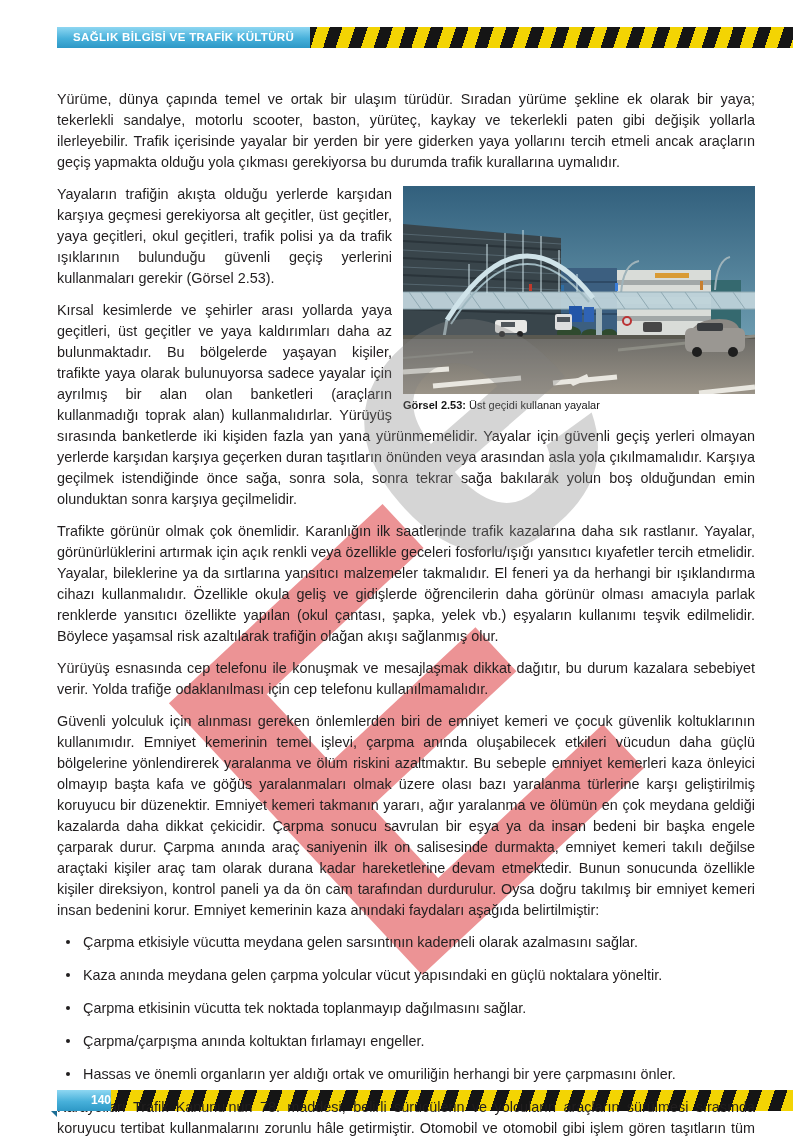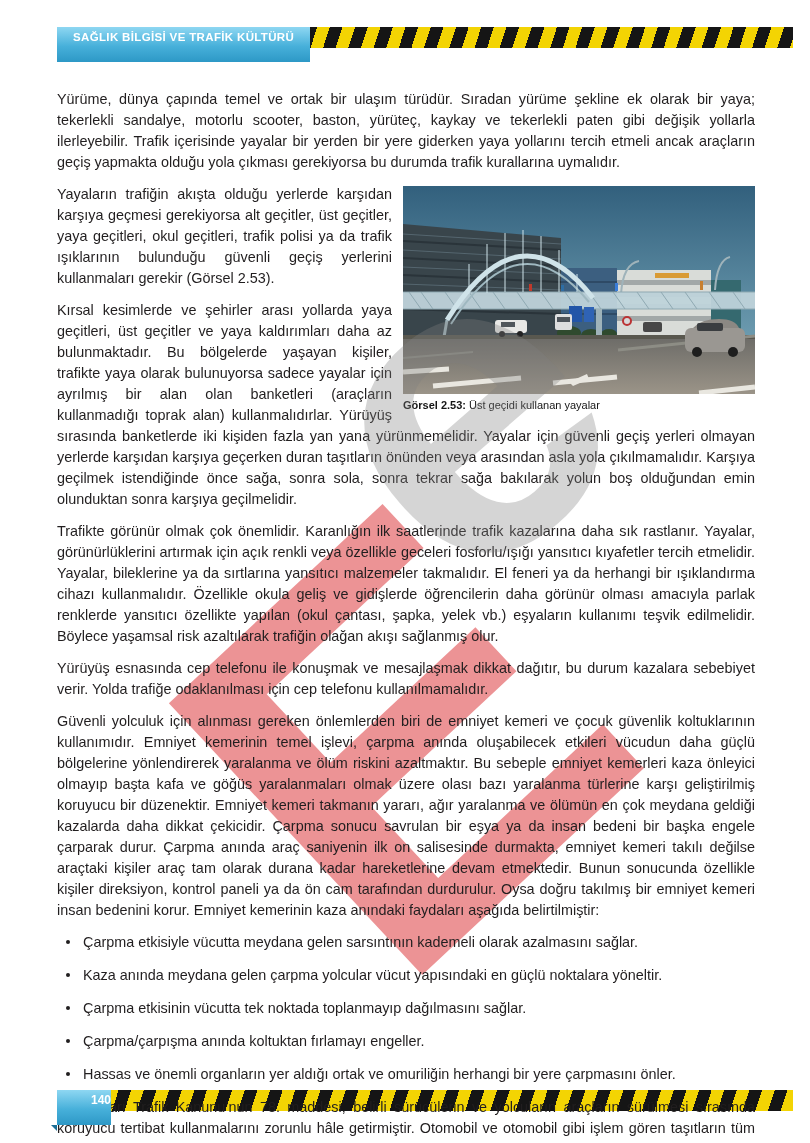--- a/index.html
+++ b/index.html
@@ -8,21 +8,21 @@
     overflow:hidden;font-family:"Liberation Sans",sans-serif;color:#211e1f;
   }
   
   .hazard{
     position:absolute;height:21px;
     background:repeating-linear-gradient(108deg,#f3d403 0 12px,#151515 12px 24px);
   }
   .hazard.top{top:27px;left:292px;right:17px;}
   .hazard.bottom{top:1090px;left:106px;right:17px;}
   .ribbon{
-    position:absolute;height:35px;line-height:21px;z-index:2;
+    position:absolute;height:21px;line-height:21px;z-index:2;
     background:linear-gradient(180deg,#8ed7f2 0%,#47b0da 55%,#2d98c6 100%);
     color:#fff;font-weight:bold;
   }
   .ribbon.title{top:27px;left:57px;padding:0 16px;font-size:11.5px;letter-spacing:.35px;}
   .ribbon.pageno{top:1090px;left:57px;width:54px;text-align:right;font-size:12px;}
   .ribbon .fold{
     position:absolute;left:-6px;bottom:-6px;width:0;height:0;
     border-top:6px solid #1c6e96;border-left:6px solid transparent;
   }
   

